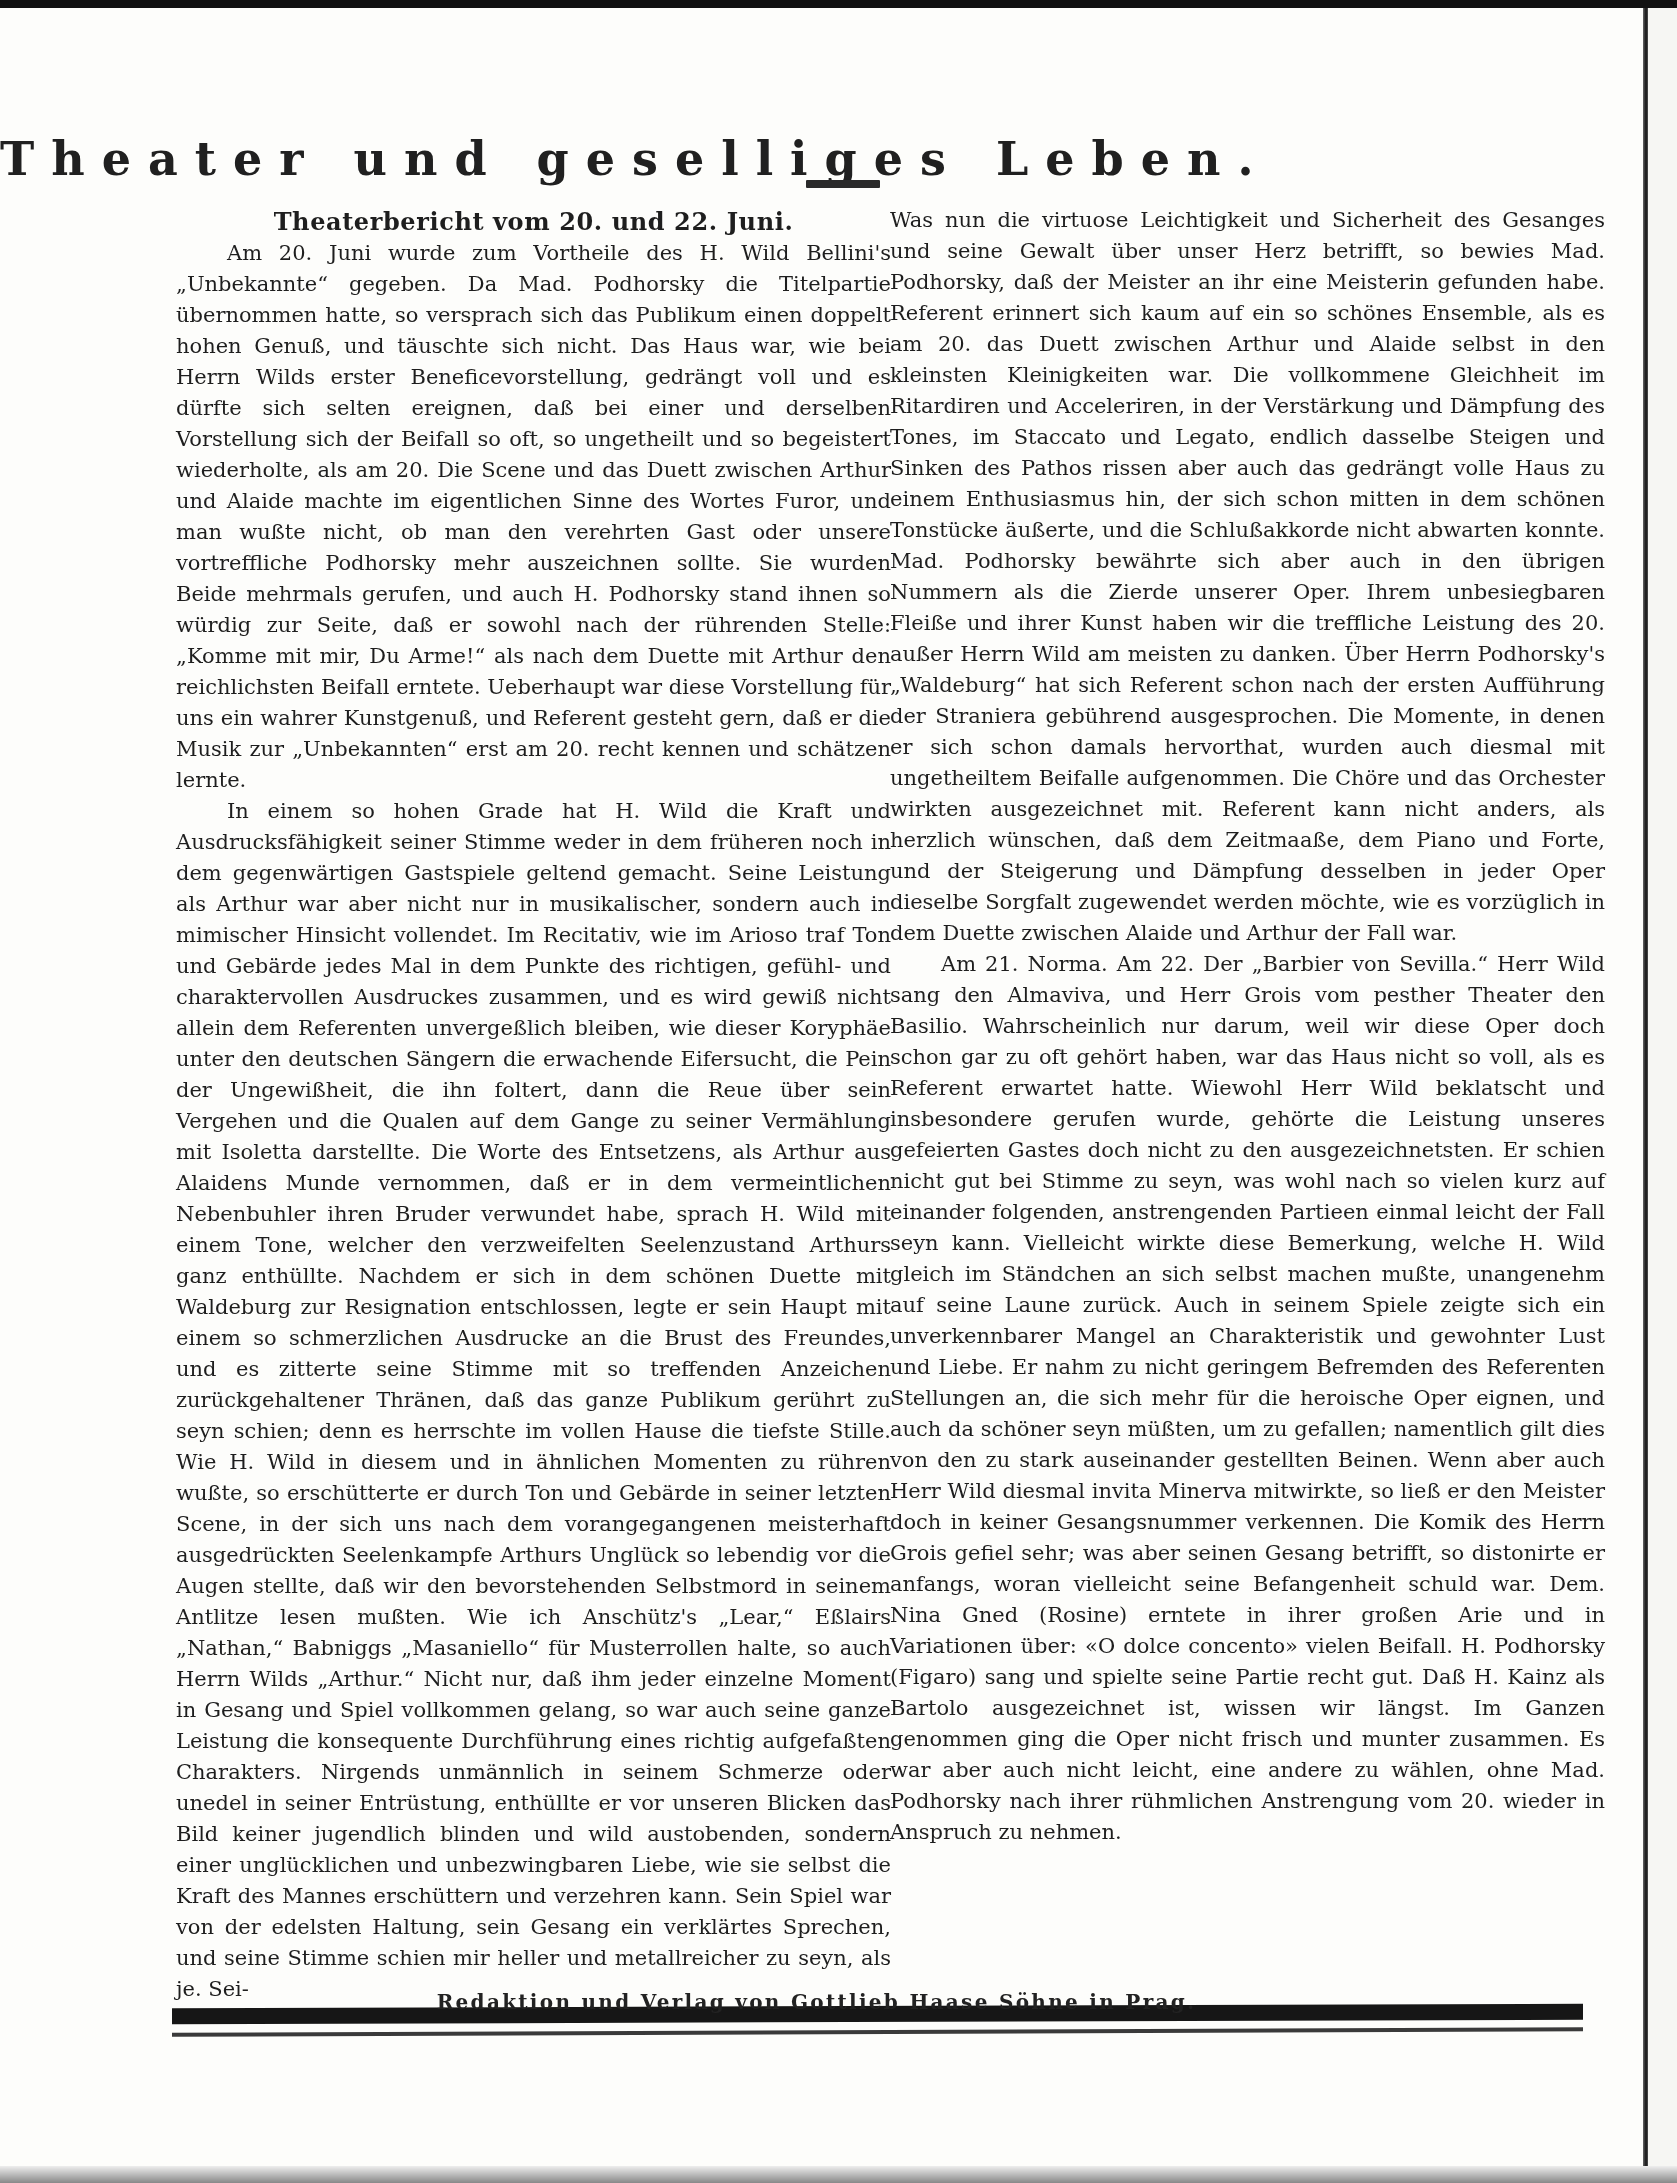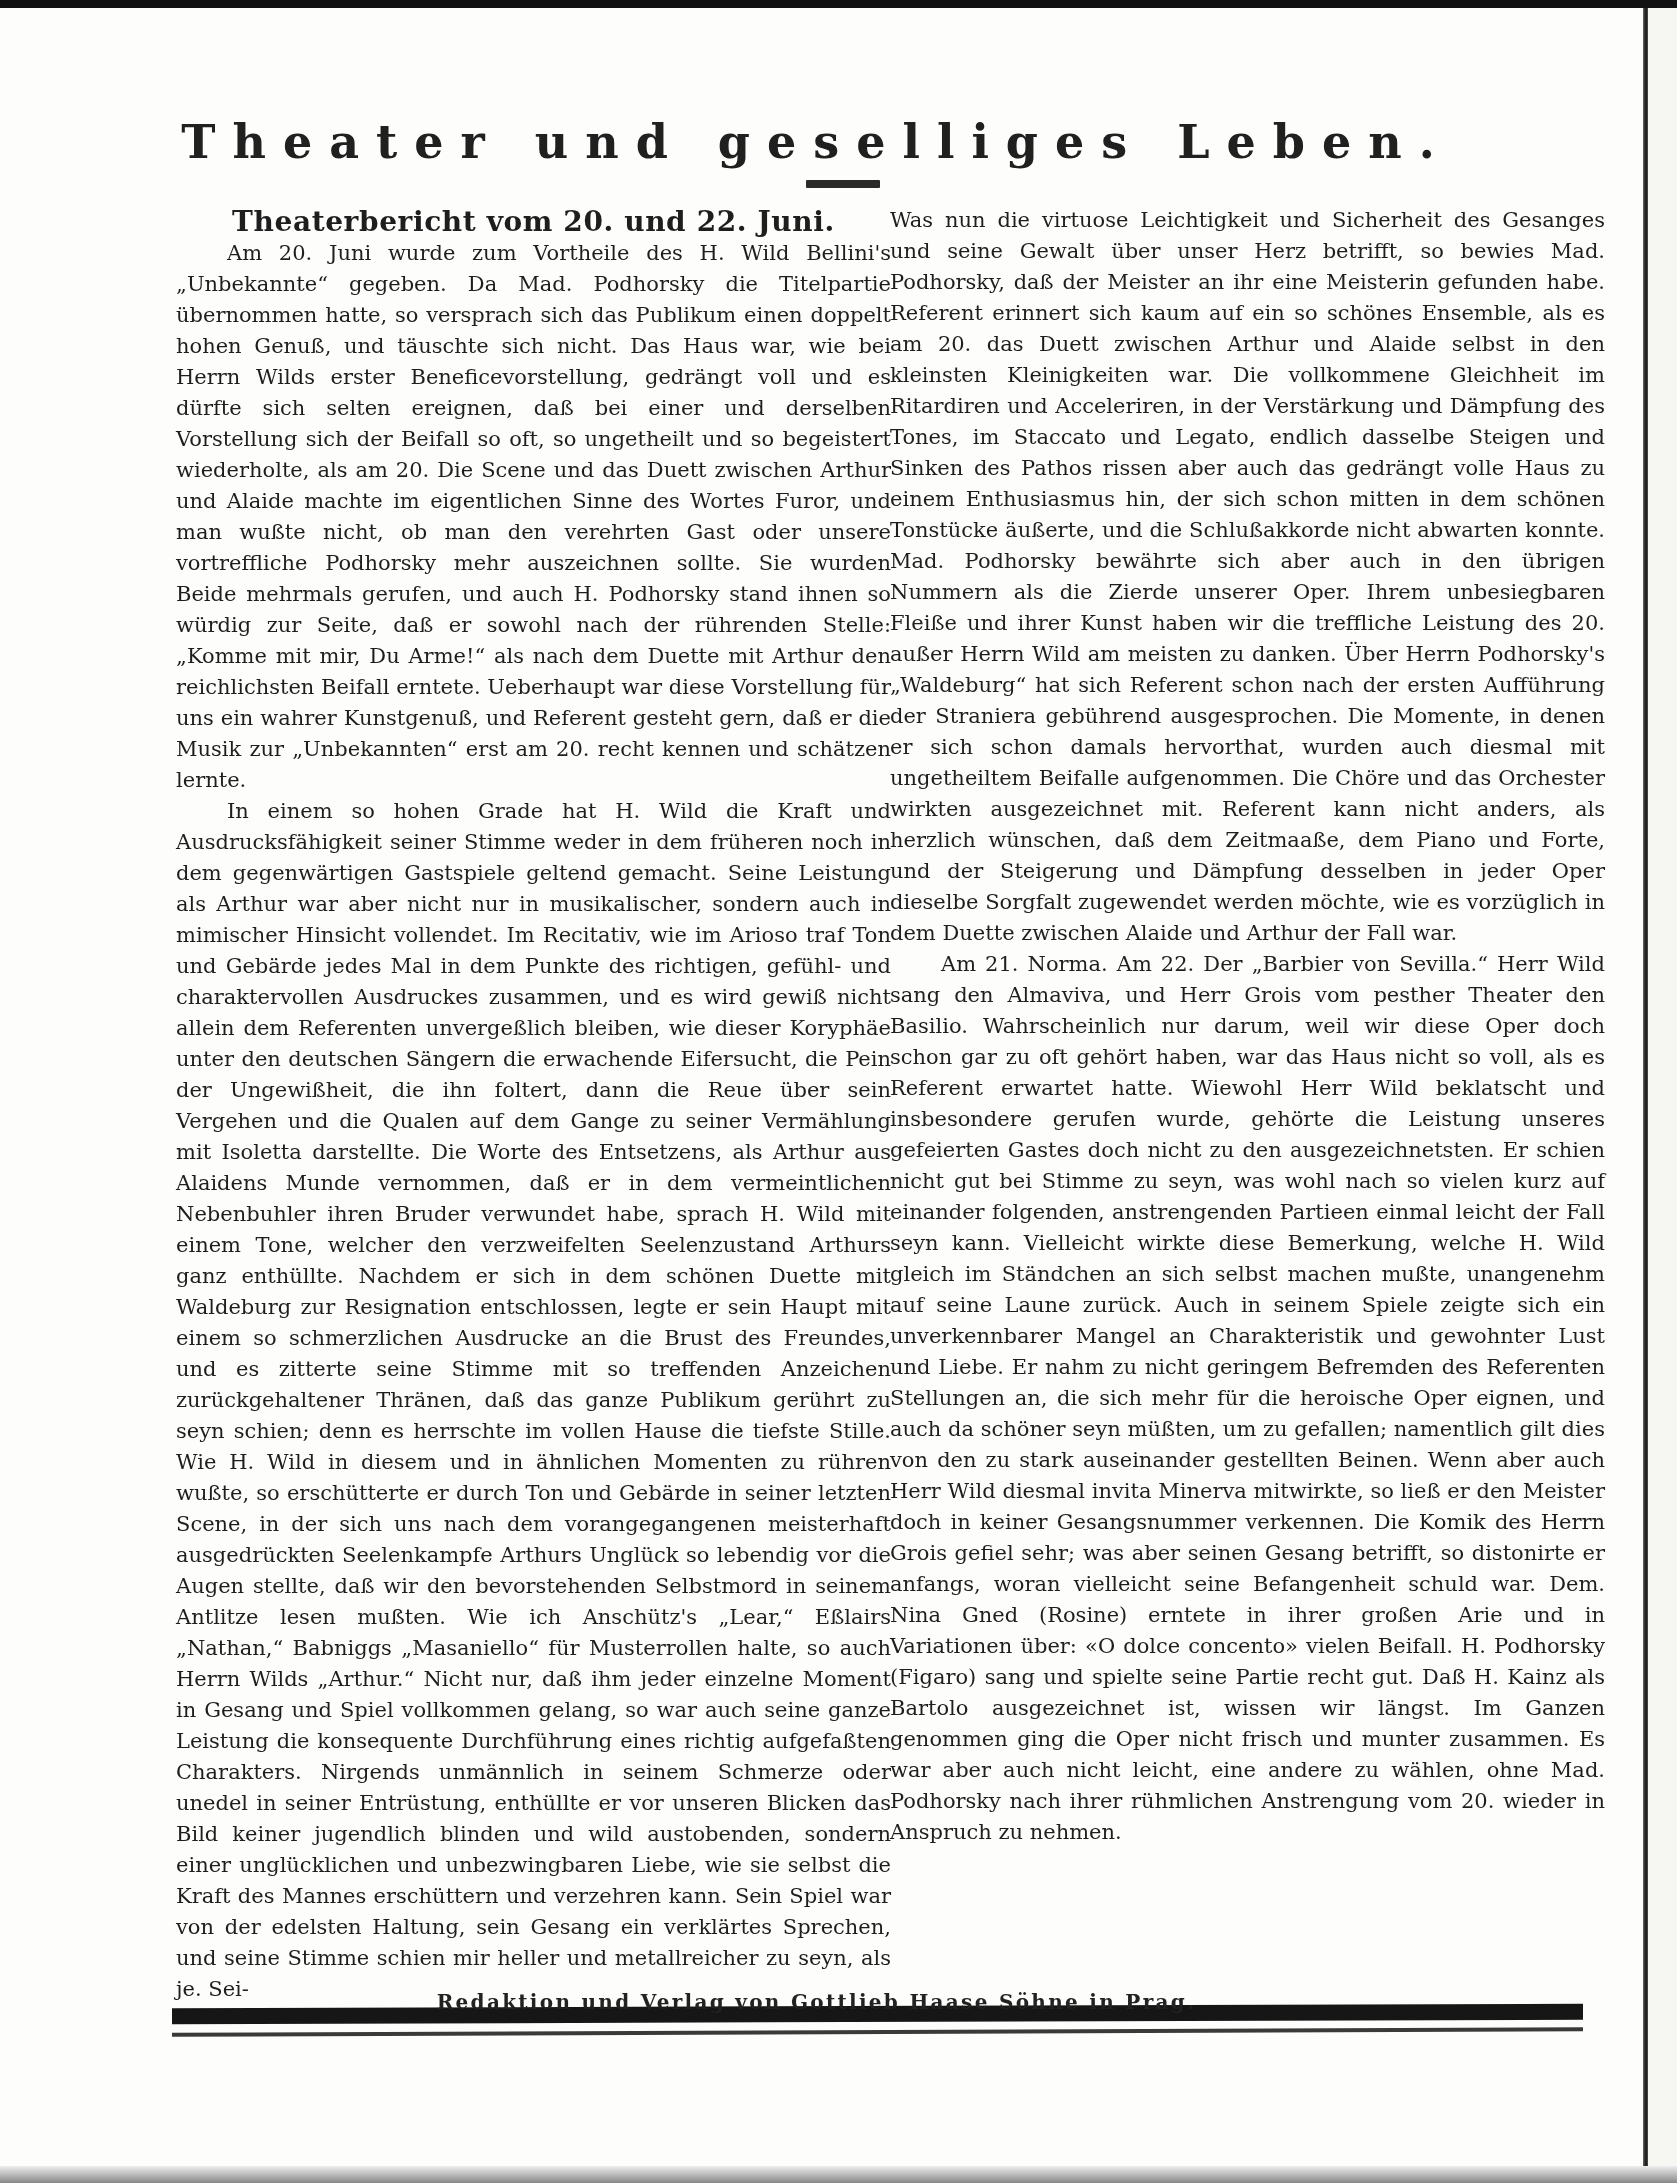--- a/index.html
+++ b/index.html
@@ -15,38 +15,38 @@
     }
     .right-edge {
       position: absolute; left: 1643px; top: 8px; width: 5.6px; height: 2175px;
       background: linear-gradient(90deg, #666, #222 40%, #222 60%, #777);
     }
     .right-margin {
       position: absolute; left: 1648px; top: 8px; width: 29px; height: 2175px;
       background: #f6f6f3;
     }
     .page-title {
-      position: absolute; left: 0; width: 1633px; top: 115px; text-align: center;
+      position: absolute; left: 0; width: 1633px; top: 132px; text-align: left;
       font-family: "DejaVu Serif", serif; font-weight: bold;
       font-size: 46px; letter-spacing: 17px; color: #202020;
     }
     .title-rule {
       position: absolute; left: 806px; top: 180px; width: 74px; height: 8px;
       background: #2a2a2a; border-radius: 1.1px;
     }
     .column {
       position: absolute; top: 205px; width: 715px;
       font-size: 21px; line-height: 31px; text-align: justify;
       font-family: "DejaVu Serif", serif; color: #1e1e1e;
     }
     .col-left { left: 176px; }
     .col-right { left: 890px; }
     .col-right .para:first-child { text-indent: 0; }
     .article-heading {
-      text-align: center; font-weight: bold; font-size: 28px;
+      text-align: center; font-weight: bold; font-size: 24px;
       letter-spacing: 0.6px; margin: 0; line-height: 33px;
     }
     .para { margin: 0; text-indent: 51px; }
     .para.noindent { text-indent: 0; }
     .footer-rule-thick {
       position: absolute; left: 172px; top: 2006px; width: 1411px; height: 16px;
       background: #161616; transform: skewY(-0.18deg);
     }
     .footer-rule-thin {
       position: absolute; left: 172px; top: 2030px; width: 1411px; height: 4px;

